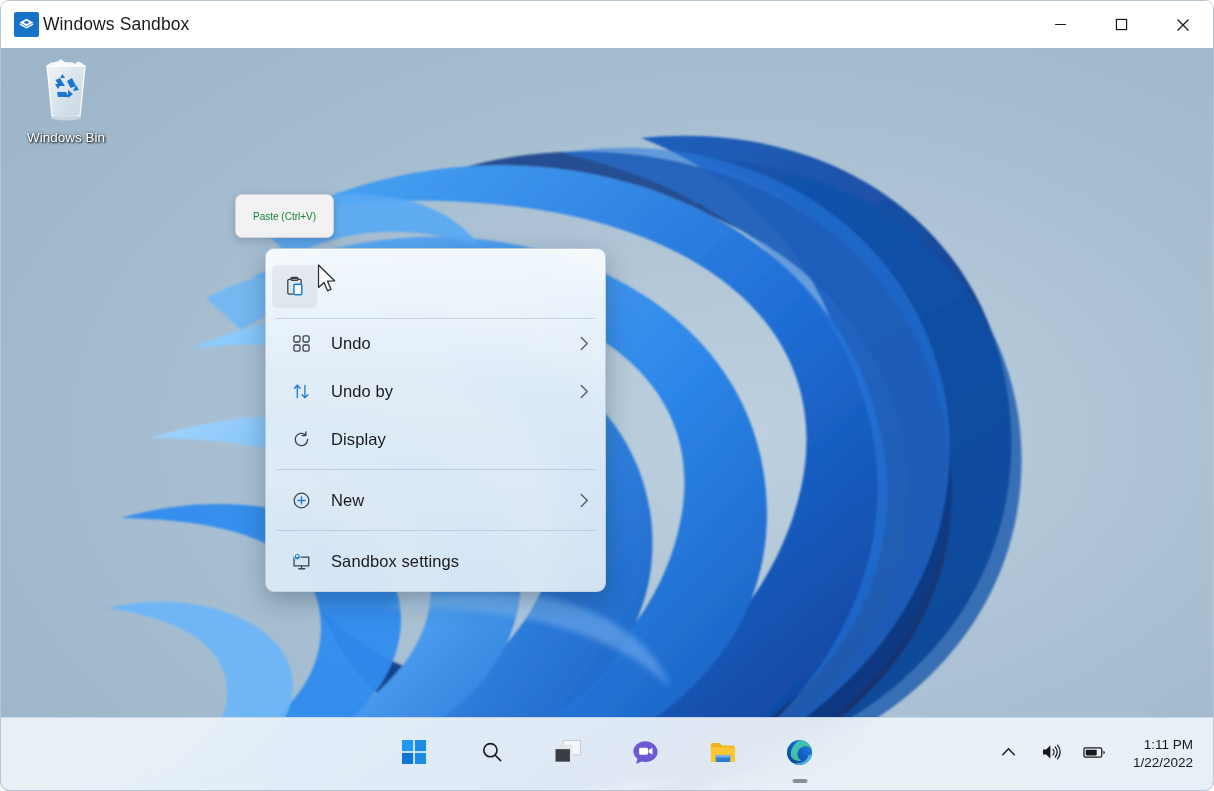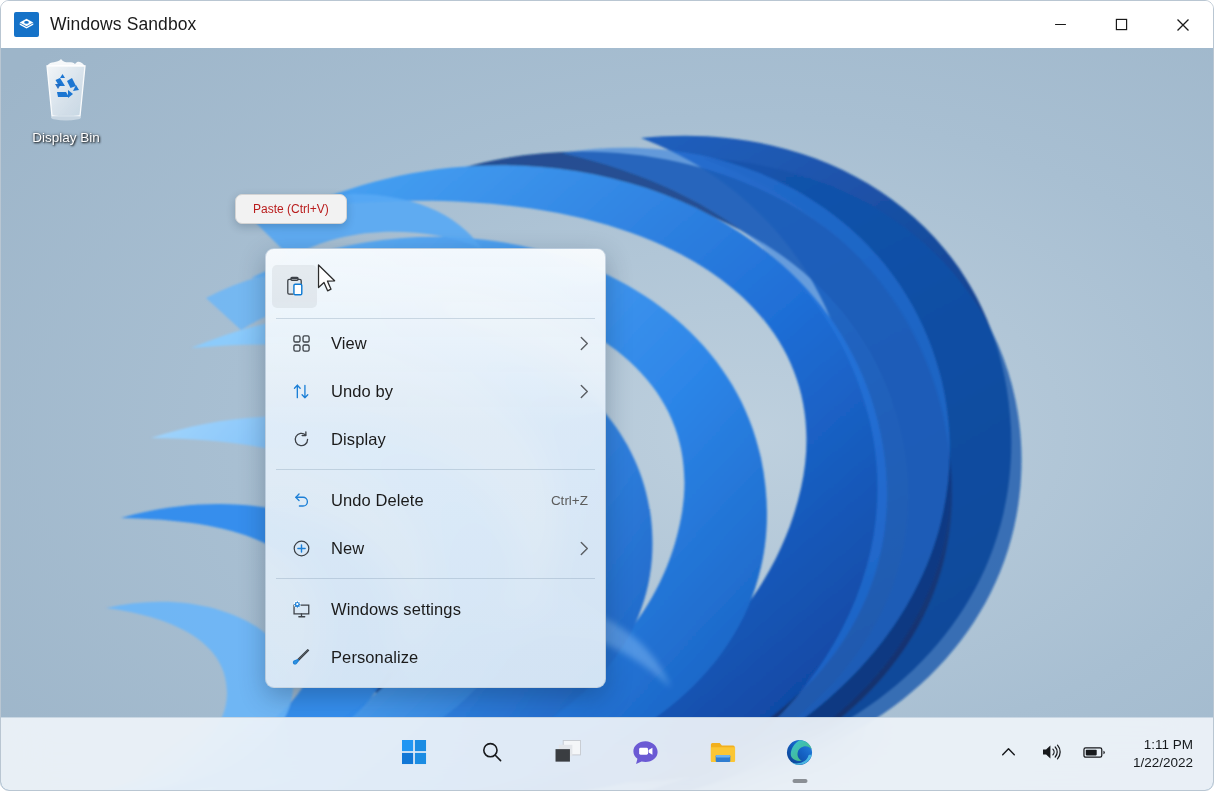--- a/index.html
+++ b/index.html
@@ -25,21 +25,21 @@
     border: 1px solid #b9c6d2;
   }
 
   
   .titlebar {
     position: absolute; top: 0; left: 0; right: 0;
     height: 47px;
     background: #ffffff;
     display: flex; align-items: center;
   }
-  .titlebar-left { display: flex; align-items: center; padding-left: 13px; gap: 11px; }
+  .titlebar-left { display: flex; align-items: center; padding-left: 13px; gap: 4px; }
   .sandbox-icon {
     width: 25px; height: 25px;
     background: #1572c8;
     border-radius: 2px;
     display: flex; align-items: center; justify-content: center;
   }
   .title-text {
     font-size: 17.5px; color: #1a1a1a; letter-spacing: .1px;
     white-space: nowrap;
   }
@@ -73,28 +73,28 @@
   .rb-label {
     margin-top: 4px;
     font-size: 13.5px; color: #ffffff;
     text-shadow: 1px 1px 2px rgba(0,0,0,.85), 0 0 3px rgba(0,0,0,.6);
     white-space: nowrap;
   }
 
   
   .tooltip {
     position: absolute; left: 234px; top: 146px;
-    height: 30px;
+    height: 44px;
     padding: 0 17px;
     display: flex; align-items: center;
     background: #f2f2f2;
     border: 1px solid #d3d3d3;
     border-radius: 7px;
     box-shadow: 0 3px 9px rgba(20,40,60,.22);
-    font-size: 12px; color: #b91c1c;
+    font-size: 10px; color: #15803d;
     white-space: nowrap;
   }
 
   
   .ctxmenu {
     position: absolute; left: 264px; top: 200px;
     width: 341px;
     padding: 7px 0 6px 0;
     border-radius: 9px;
     border: 1px solid rgba(160,180,200,.55);
@@ -316,21 +316,21 @@
               <path d="M37 24 L41 32 L35.5 34 L32 27 Z"></path>
               <path d="M41 31 L44 36 L38 37 Z"></path>
               <path d="M22 38 L31 38 L34 43 L23 43 Z"></path>
               <path d="M33 36 L38 40 L33 44 Z"></path>
             </g>
             <g fill="#1565c0" opacity=".9">
               <path d="M20 30 L26 30 L23 35 Z"></path>
             </g>
           </svg>
         </div>
-        <span class="rb-label">Display Bin</span>
+        <span class="rb-label">Windows Bin</span>
       </div>
 
       <div class="tooltip">
         <span>Paste (Ctrl+V)</span>
       </div>
 
       <div class="ctxmenu">
 
         <div class="ctx-cmdbar">
           <div class="cmd-item hovered">
@@ -347,21 +347,21 @@
 
         <div class="ctx-item">
           <span class="ctx-ico">
             <svg width="19" height="19" viewBox="0 0 20 20" fill="none">
               <rect x="2" y="2" width="6.4" height="6.4" rx="1.6" stroke="#3d4248" stroke-width="1.4"></rect>
               <rect x="11.6" y="2" width="6.4" height="6.4" rx="1.6" stroke="#3d4248" stroke-width="1.4"></rect>
               <rect x="2" y="11.6" width="6.4" height="6.4" rx="1.6" stroke="#3d4248" stroke-width="1.4"></rect>
               <rect x="11.6" y="11.6" width="6.4" height="6.4" rx="1.6" stroke="#3d4248" stroke-width="1.4"></rect>
             </svg>
           </span>
-          <span class="ctx-label">View</span>
+          <span class="ctx-label">Undo</span>
           <span class="ctx-chev">
             <svg width="11" height="15" viewBox="0 0 10 14">
                 <path d="M2 1.5 7.6 7 2 12.5" stroke="#5d6166" stroke-width="1.35" fill="none" stroke-linecap="round" stroke-linejoin="round"></path>
               </svg>
           </span>
         </div>
 
         <div class="ctx-item">
           <span class="ctx-ico">
             <svg width="19" height="19" viewBox="0 0 20 20" fill="none">
@@ -382,30 +382,20 @@
             <svg width="19" height="19" viewBox="0 0 20 20" fill="none">
               <path d="M16.4 10a6.5 6.5 0 1 1-2.1-4.8" stroke="#3d4248" stroke-width="1.4" stroke-linecap="round"></path>
               <path d="M14.6 1.9v3.9h-3.9" stroke="#3d4248" stroke-width="1.4" stroke-linecap="round" stroke-linejoin="round"></path>
             </svg>
           </span>
           <span class="ctx-label">Display</span>
         </div>
 
         <div class="ctx-sep inner"></div>
 
-        <div class="ctx-item">
-          <span class="ctx-ico">
-            <svg width="19" height="19" viewBox="0 0 20 20" fill="none">
-              <path d="M4.2 6.6h7.4a4.6 4.6 0 0 1 0 9.2H7.8" stroke="#1c7fd6" stroke-width="1.4" stroke-linecap="round"></path>
-              <path d="M7.4 3.2 4 6.7l3.4 3.4" stroke="#1c7fd6" stroke-width="1.4" stroke-linecap="round" stroke-linejoin="round"></path>
-            </svg>
-          </span>
-          <span class="ctx-label">Undo Delete</span>
-          <span class="ctx-accel">Ctrl+Z</span>
-        </div>
 
         <div class="ctx-item">
           <span class="ctx-ico">
             <svg width="19" height="19" viewBox="0 0 20 20" fill="none">
               <circle cx="10" cy="10" r="7.7" stroke="#3d4248" stroke-width="1.3"></circle>
               <path d="M10 6.2v7.6M6.2 10h7.6" stroke="#1c7fd6" stroke-width="1.5" stroke-linecap="round"></path>
             </svg>
           </span>
           <span class="ctx-label">New</span>
           <span class="ctx-chev">
@@ -420,33 +410,23 @@
         <div class="ctx-item">
           <span class="ctx-ico">
             <svg width="21" height="21" viewBox="0 0 22 22" fill="none">
               <path d="M3.2 6.4h15.4v9.1H3.2z" stroke="#3d4248" stroke-width="1.35" fill="none"></path>
               <path d="M8.2 18.6h6.2M11 15.6v3" stroke="#3d4248" stroke-width="1.35" stroke-linecap="round"></path>
               <circle cx="6.6" cy="5.4" r="3.6" fill="#ffffff"></circle>
               <path d="M6.6 2.2 7.5 3.6l1.6-.3-.3 1.6 1.4.9-1.4.9.3 1.6-1.6-.3-.9 1.4-.9-1.4-1.6.3.3-1.6-1.4-.9 1.4-.9-.3-1.6 1.6.3z" fill="#1c7fd6"></path>
               <circle cx="6.6" cy="5.4" r="1.2" fill="#ffffff"></circle>
             </svg>
           </span>
-          <span class="ctx-label">Windows settings</span>
-        </div>
-
-        <div class="ctx-item">
-          <span class="ctx-ico">
-            <svg width="20" height="20" viewBox="0 0 20 20" fill="none">
-              <path d="M16.8 2.6 6.6 12.8" stroke="#3d4248" stroke-width="1.3" stroke-linecap="round"></path>
-              <path d="M17.6 3.4 7.4 13.6" stroke="#3d4248" stroke-width="1.3" stroke-linecap="round"></path>
-              <path d="M6.8 12.6 7.6 13.4 5.4 16.3a2 2 0 0 1-2.7.2 2 2 0 0 1 .4-2.6z" fill="#2f93e0" stroke="#1c7fd6" stroke-width="1.1" stroke-linejoin="round"></path>
-            </svg>
-          </span>
-          <span class="ctx-label">Personalize</span>
-        </div>
+          <span class="ctx-label">Sandbox settings</span>
+        </div>
+
       </div>
 
       <svg class="cursor" viewBox="0 0 22 32">
         <path d="M1.5 1 1.5 23.5 7 18.4 10.6 26.8 14 25.2 10.5 17.2 17.6 16.8Z" fill="#ffffff" stroke="#2b2b2b" stroke-width="1.3" stroke-linejoin="round"></path>
       </svg>
 
       <div class="taskbar">
         <div class="tb-center">
 
           <div class="tb-btn">

